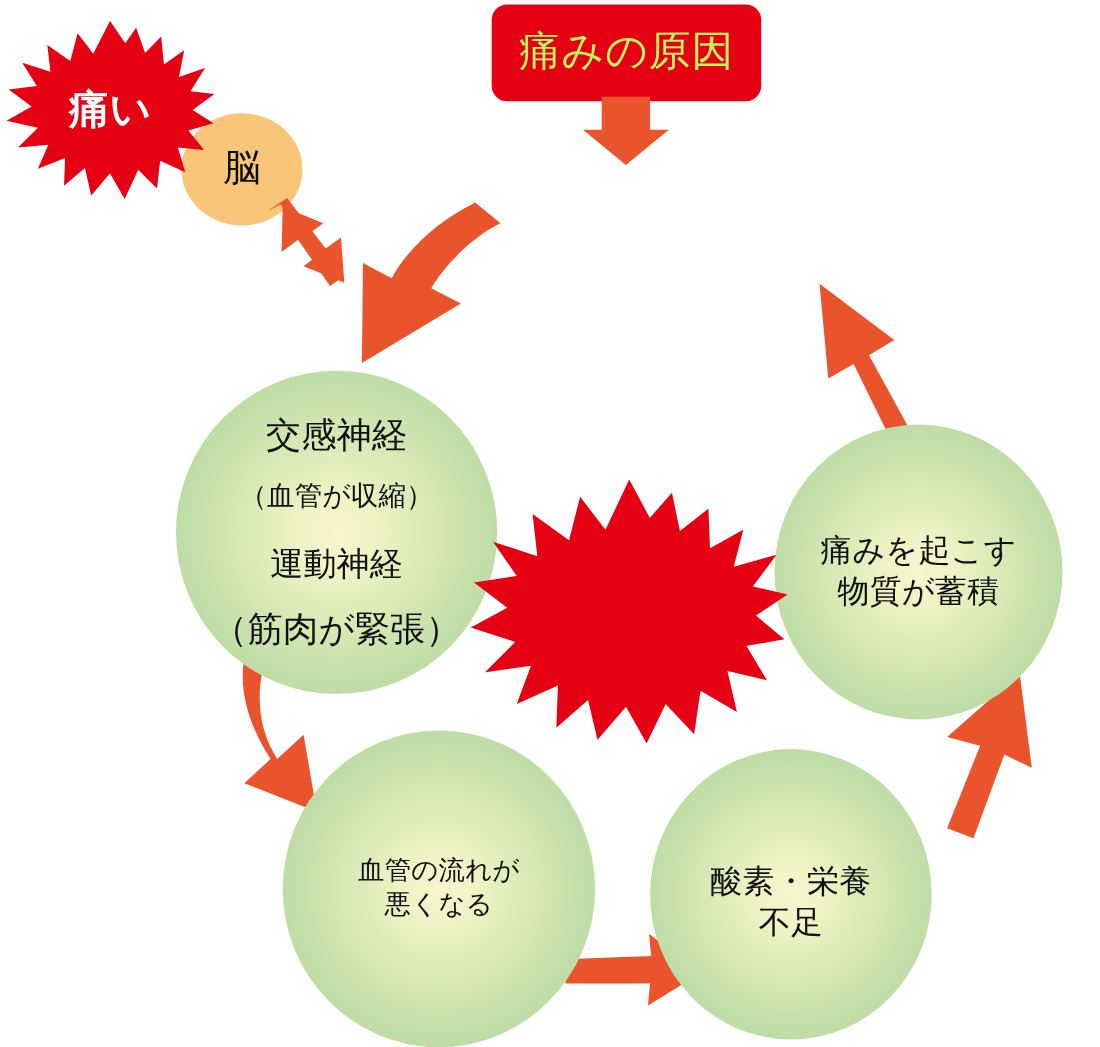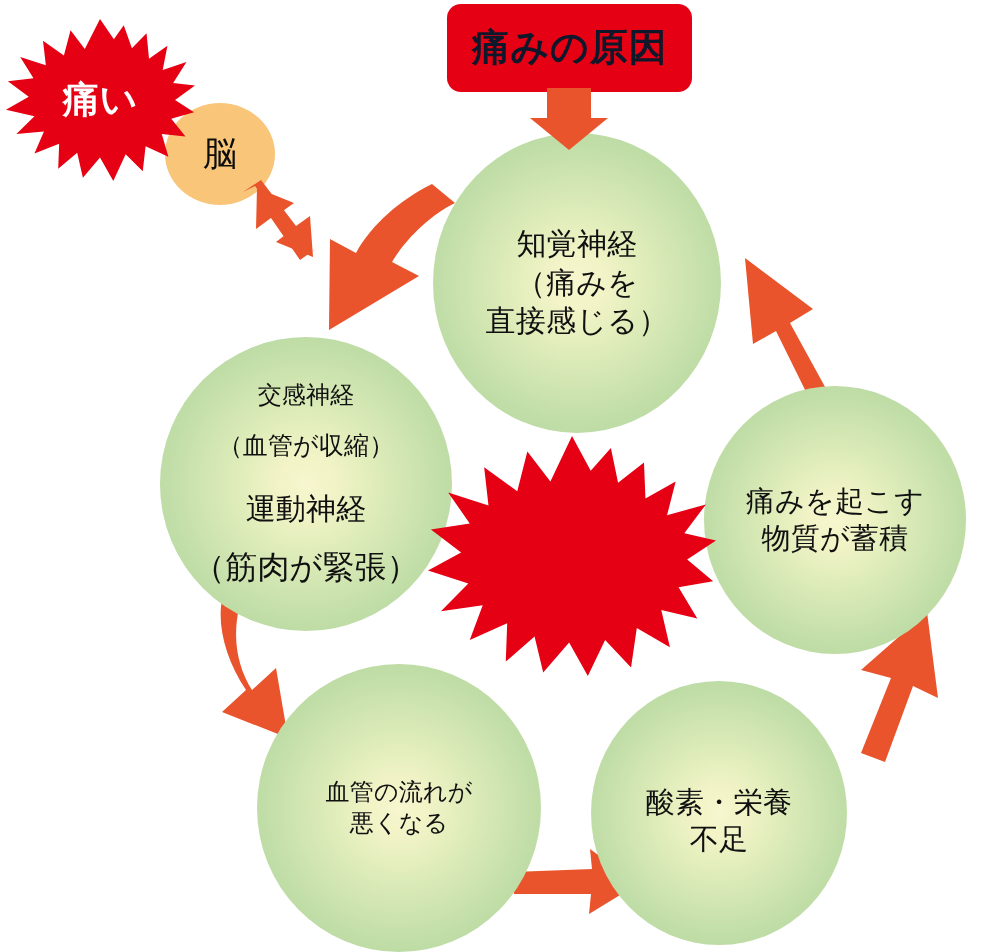--- a/index.html
+++ b/index.html
@@ -65,22 +65,22 @@
   
   .redbox {
     position: absolute;
     background: #e50113;
     border-radius: 14px;
     display: flex;
     align-items: center;
     justify-content: center;
   }
   .redbox .rtext {
-    color: #0f172a;
-    font-weight: 700;
+    color: #bef264;
+    font-weight: 400;
     letter-spacing: 0.02em;
     line-height: 1.1;
   }
 
   
   .burst {
     position: absolute;
     display: flex;
     align-items: center;
     justify-content: center;
@@ -137,44 +137,39 @@
              L 246,690
              C 226,660 217,626 222,600 Z" fill="#e9542c"></path>
 
     <path d="M 513,872 L 592,869 L 590,849 L 638,884 L 589,914 L 591,894 L 514,894 Z" fill="#e9542c"></path>
 
     <path d="M 861,753 L 891,678 L 861,670 L 927,612 L 938,698 L 913,686 L 885,762 Z" fill="#e9542c"></path>
 
     <path d="M 830,396 L 790,323 L 813,309 L 745,258 L 753,344 L 776,331 L 812,404 Z" fill="#e9542c"></path>
   </svg>
 
-  <div class="bubble z-bubble" style="left:433px; top:133px; width:288px; height:300px;">
-    <div class="btext" style="font-size:30px;">知覚神経
-（痛みを
-直接感じる）</div>
-  </div>
 
   <div class="bubble z-bubble" style="left:704px; top:386px; width:262px; height:268px;">
     <div class="btext" style="font-size:29px;">痛みを起こす
 物質が蓄積</div>
   </div>
 
   <div class="bubble z-bubble" style="left:591px; top:681px; width:256px; height:264px;">
     <div class="btext" style="font-size:29px;margin-top:16px;">酸素・栄養
 不足</div>
   </div>
 
   <div class="bubble z-bubble" style="left:257px; top:664px; width:284px; height:288px;">
     <div class="btext" style="font-size:24px;">血管の流れが
 悪くなる</div>
   </div>
 
   <div class="bubble z-bubble" style="left:160px; top:337px; width:292px; height:294px;">
     <div class="btext">
-      <div style="font-size:24px;">交感神経</div>
+      <div style="font-size:32px;">交感神経</div>
       <div style="font-size:25px; margin-top:-2px;">（血管が収縮）</div>
       <div style="font-size:30px; margin-top:8px;">運動神経</div>
       <div style="font-size:32px; margin-top:-2px;">（筋肉が緊張）</div>
     </div>
   </div>
 
   <svg class="arrows over" viewBox="0 0 1000 952">
 
     <path d="M 547,88 L 591,88 L 591,118 L 608,118 L 569,150 L 530,118 L 547,118 Z" fill="#e9542c"></path>
 

